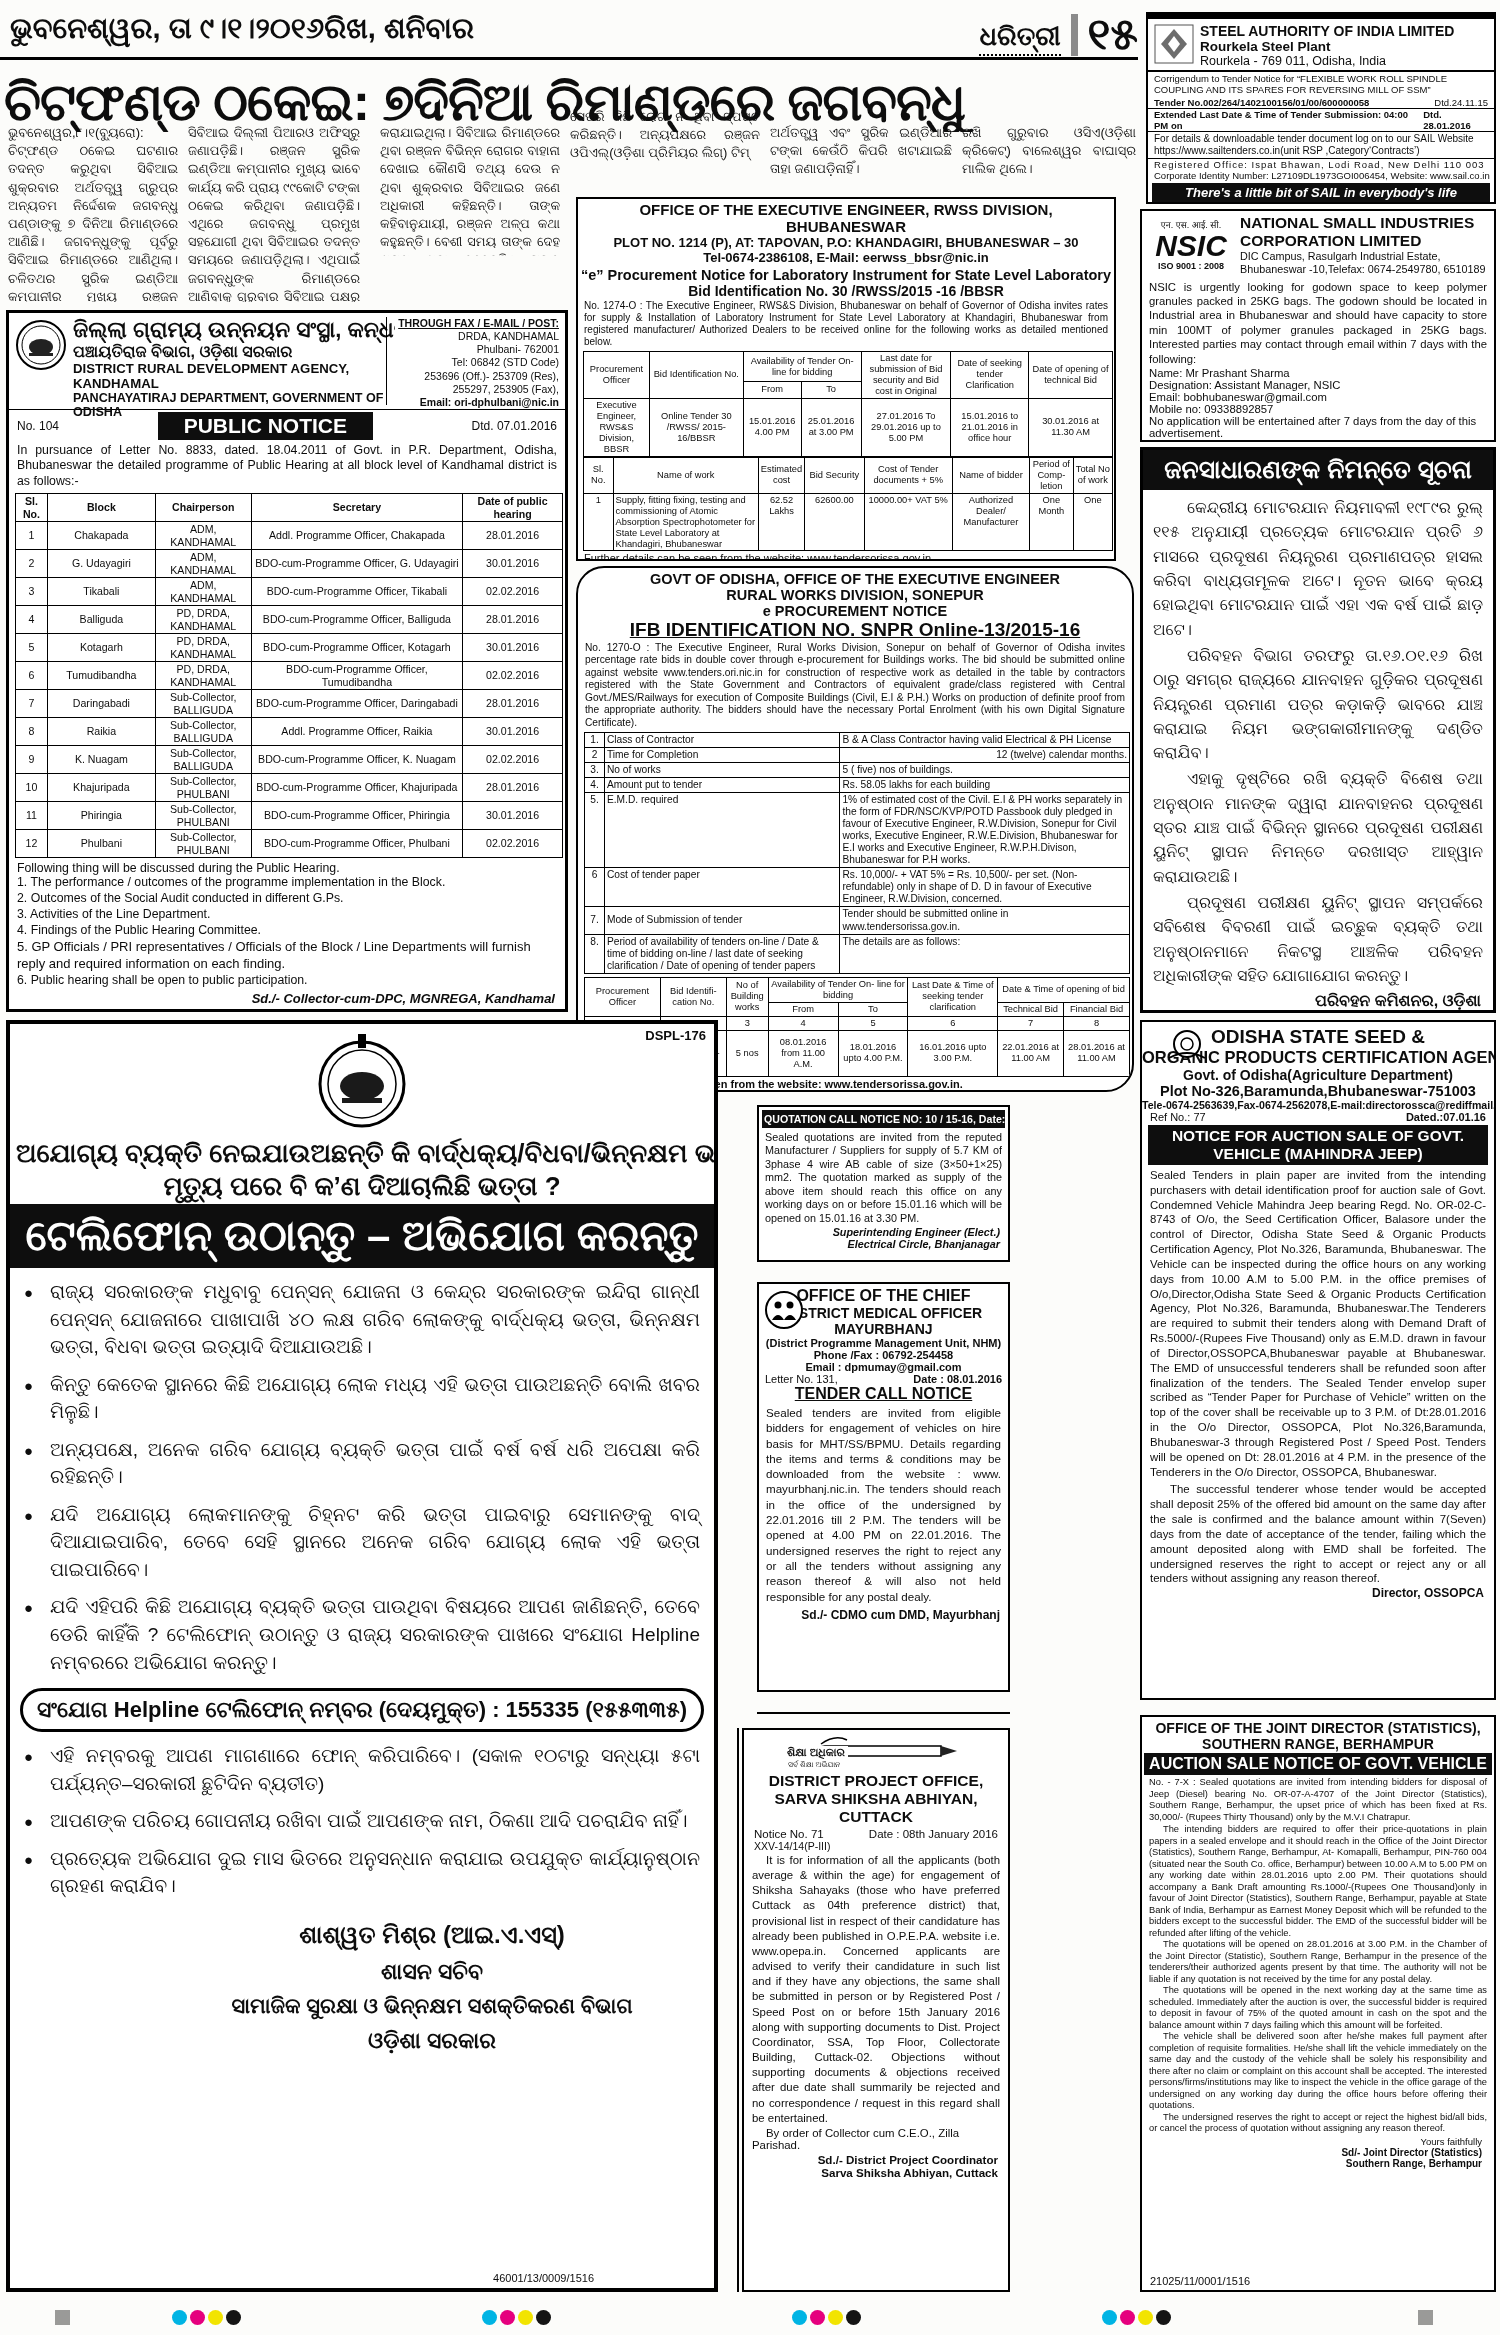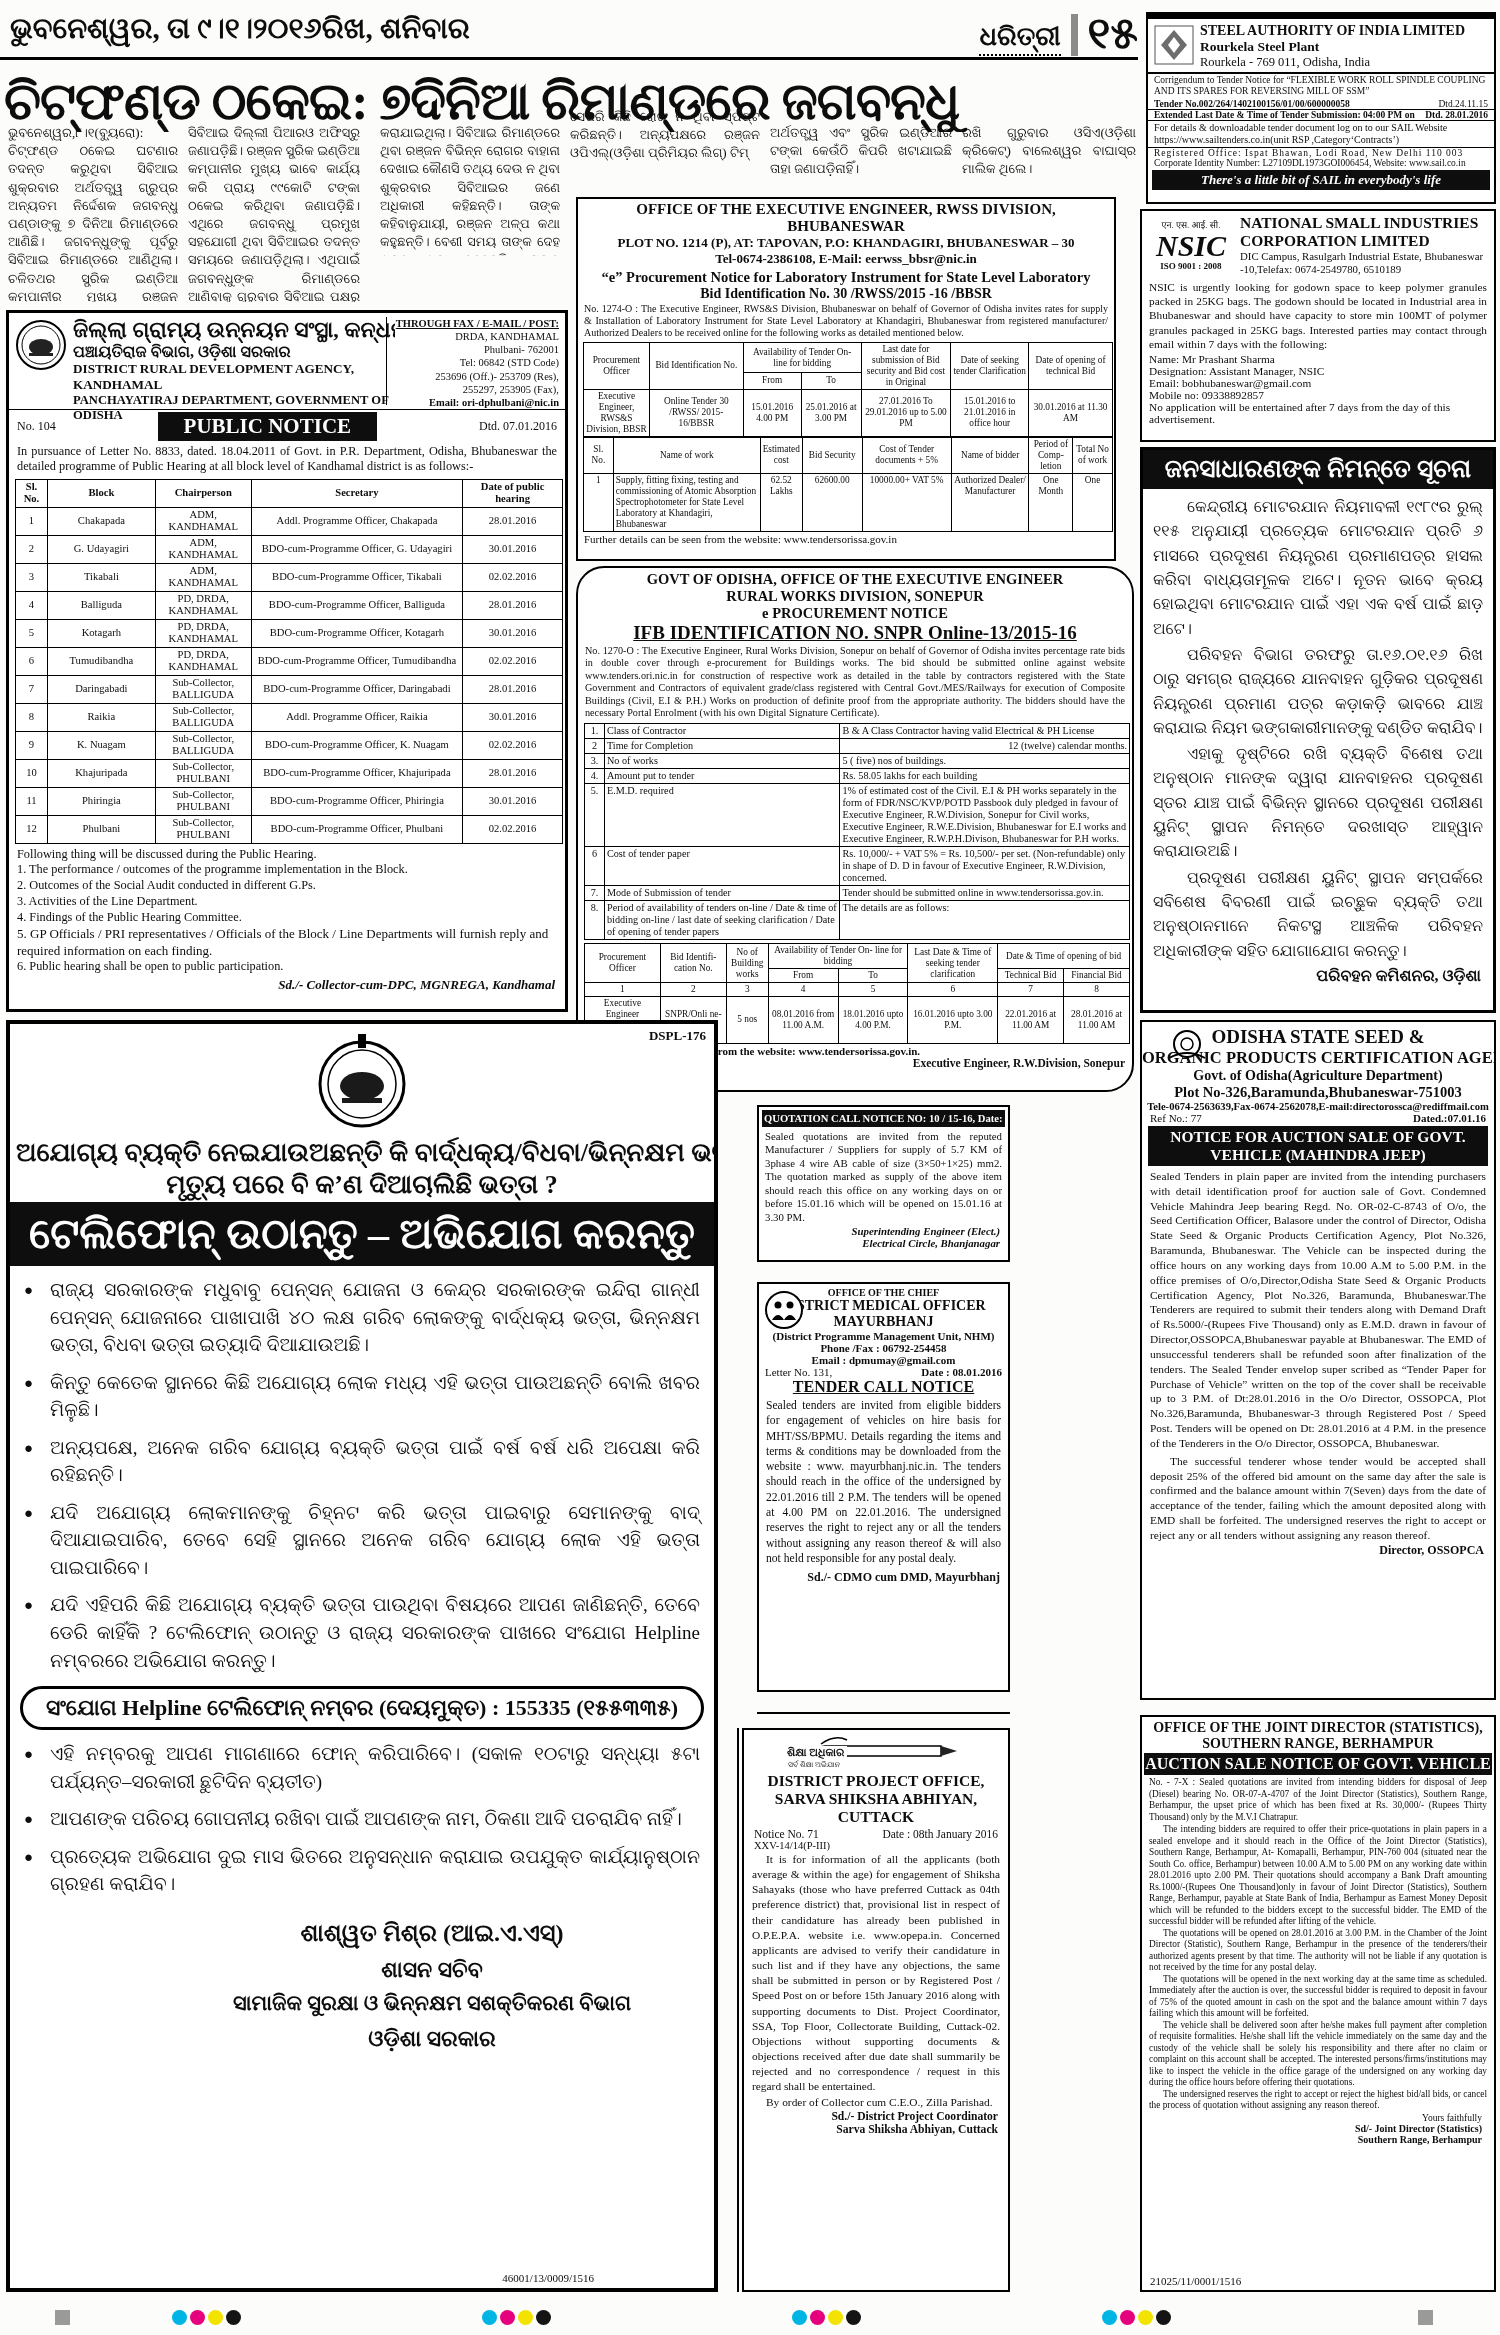--- a/index.html
+++ b/index.html
@@ -1,18 +1,18 @@
 <!DOCTYPE html>
 <html><head>
 <meta charset="utf-8">
 <style>
   html,body{margin:0;padding:0;background:#e8e8e4;}
   .page{position:relative;width:1500px;height:2335px;background:#fcfcfa;color:#0d0d0d;
         font-family:"Liberation Sans","DejaVu Sans",sans-serif;overflow:hidden;margin:0 auto;}
-  .abs{position:absolute;font-family:Liberation Serif, serif;}
+  .abs{position:absolute;}
   .b{font-weight:bold;}
   .i{font-style:italic;}
   .ctr{text-align:center;}
   .rt{text-align:right;}
   .jst{text-align:justify;}
   .clip{overflow:hidden;}
   .banner{background:#0e0e0e;color:#ffffff;font-weight:bold;text-align:center;}
   .box{border:2px solid #000;background:#fff;box-sizing:border-box;}
   .box3{border:3px solid #000;background:#fff;box-sizing:border-box;}
   table{border-collapse:collapse;}
@@ -513,21 +513,21 @@
   <div class="abs box clip" style="left:757px;top:1282px;width:253px;height:410px;">
     <div style="position:relative;">
       <span class="abs" style="left:5px;top:6px;">
         <svg width="40" height="40" viewBox="0 0 40 40">
             <circle cx="20" cy="20" r="18" fill="#fff" stroke="#000" stroke-width="2"></circle>
             <circle cx="14" cy="15" r="3.5" fill="#000"></circle>
             <circle cx="26" cy="15" r="3.5" fill="#000"></circle>
             <path d="M8 30 q6 -10 12 0 q6 -10 12 0" fill="#000"></path>
           </svg>
       </span>
-      <div class="b ctr" style="font-size:10px;padding-top:3px;">OFFICE OF THE CHIEF</div>
+      <div class="b ctr" style="font-size:16px;padding-top:3px;">OFFICE OF THE CHIEF</div>
       <div class="b ctr" style="font-size:14px;">DISTRICT MEDICAL OFFICER</div>
       <div class="b ctr" style="font-size:14px;">MAYURBHANJ</div>
     </div>
     <div class="b ctr" style="font-size:11px;">(District Programme Management Unit, NHM)</div>
     <div class="b ctr" style="font-size:11px;">Phone /Fax : 06792-254458</div>
     <div class="b ctr" style="font-size:11px;">Email : dpmumay@gmail.com</div>
     <div style="display:flex;justify-content:space-between;font-size:11px;padding:0 6px;">
       <span>Letter No. 131,</span>
       <span class="b">Date : 08.01.2016</span>
     </div>

